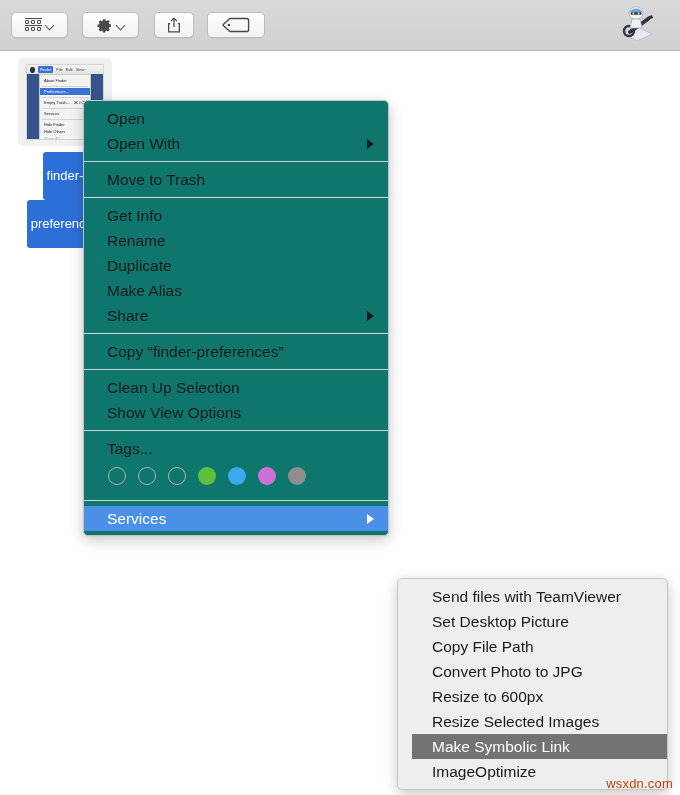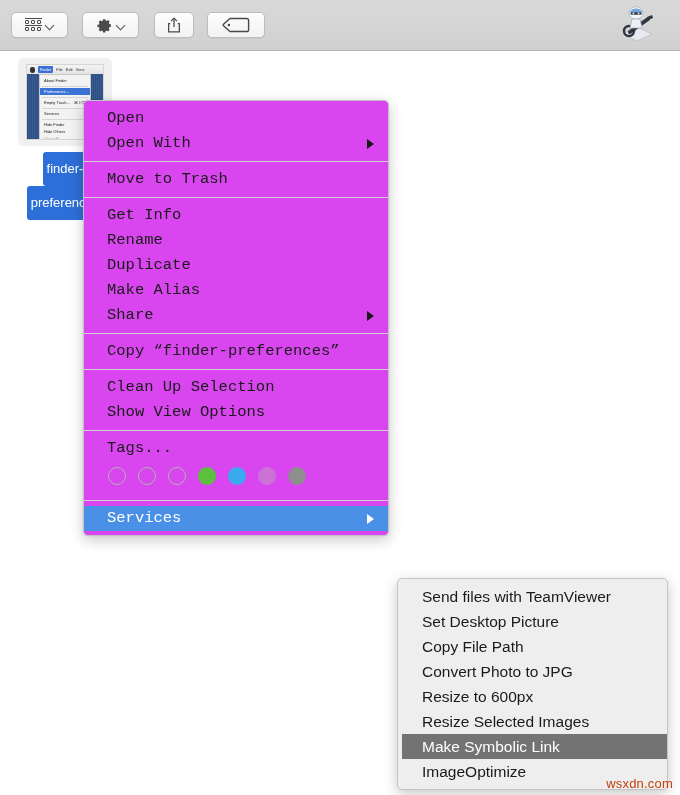--- a/index.html
+++ b/index.html
@@ -168,39 +168,38 @@
     margin-top: 6px;
     width: 94px;
     text-align: center;
     font-size: 13px;
     line-height: 16px;
     color: #ffffff;
   }
   #file-label span {
     background: #2d6fd8;
     border-radius: 3px;
-    padding: 9px 4px;
+    padding: 16px 4px;
     display: inline-block;
     white-space: nowrap;
   }
 
   
   #context-menu {
     position: absolute;
     left: 83px; top: 100px;
     width: 306px;
-    background: #d946ef;
+    background: #0f766e;
     border: 1px solid #c4c4c4;
     border-radius: 5px;
     box-shadow: 0 4px 14px rgba(0,0,0,0.22), 0 0 0 0.5px rgba(0,0,0,0.05);
     padding: 5px 0 4px 0;
     box-sizing: border-box;
     font-size: 15.5px;
     color: #1a1a1a;
-    font-family: Liberation Mono, monospace;
   }
   .menu-item {
     height: 25px;
     line-height: 25px;
     padding: 0 12px 0 23px;
     display: flex;
     align-items: center;
     justify-content: space-between;
     white-space: nowrap;
     cursor: default;
@@ -247,21 +246,21 @@
 
   
   #services-submenu {
     position: absolute;
     left: 397px; top: 578px;
     width: 271px;
     background: #eeeeee;
     border: 1px solid #c4c4c4;
     border-radius: 5px;
     box-shadow: 0 4px 14px rgba(0,0,0,0.22);
-    padding: 5px 0 5px 4px;
+    padding: 5px 0 5px 14px;
     box-sizing: border-box;
     font-size: 15.5px;
     color: #1a1a1a;
   }
   #services-submenu .menu-item {
     padding: 0 12px 0 20px;
   }
 
   
   #watermark {

